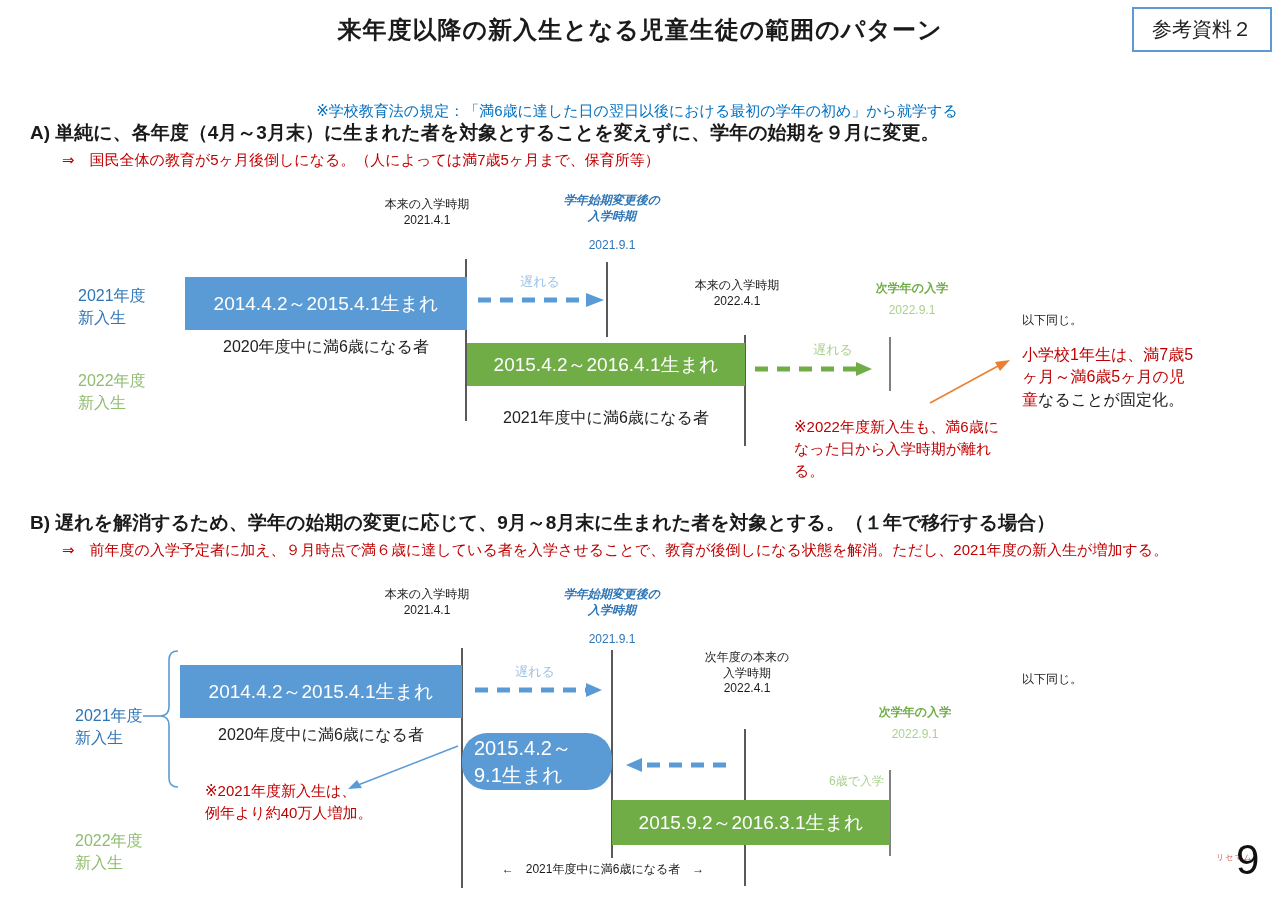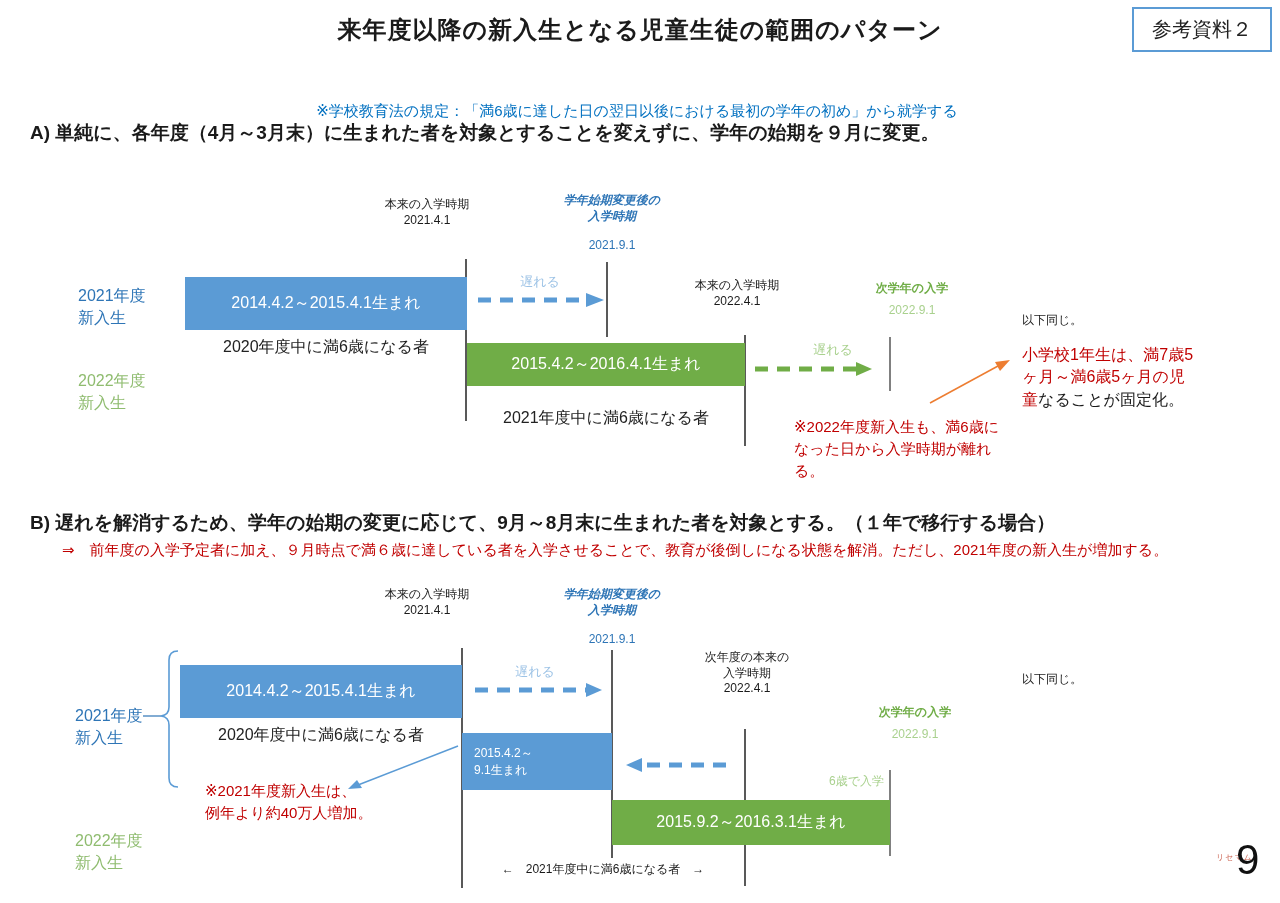--- a/index.html
+++ b/index.html
@@ -14,21 +14,21 @@
   .h-sec{font-size:19px;font-weight:bold;}
   .red{color:#C00000;}
   .rednote{font-size:15px;line-height:1.45;color:#C00000;}
   .lbl{font-size:12px;line-height:1.3;}
   .lbl-blue{color:#2E75B6;font-weight:bold;font-style:italic;}
   .lbl-blue-date{color:#2E75B6;}
   .lbl-green{color:#70AD47;font-weight:bold;}
   .lbl-lgreen{color:#A9D18E;}
   .row-blue{font-size:16px;line-height:1.35;color:#2E75B6;}
   .row-green{font-size:16px;line-height:1.35;color:#8FBC6F;}
-  .bar{display:flex;align-items:center;justify-content:center;color:#fff;font-size:16px;}
+  .bar{display:flex;align-items:center;justify-content:center;color:#fff;font-size:19px;}
   .bar-blue{background:#5B9BD5;}
   .bar-green{background:#70AD47;}
   .barsub{font-size:16px;color:#222;}
   .vline{position:absolute;width:2px;background:#595959;}
   .vline.gray{background:#808080;}
   .delay{font-size:13px;}
   .delay-blue{color:#9DC3E6;}
   .delay-green{color:#A9D18E;}
   .para{font-size:16px;line-height:1.4;}
   svg.overlay{position:absolute;left:0;top:0;pointer-events:none;}
@@ -39,20 +39,21 @@
 </head>
 <body>
 
 <div id="canvas">
 
   <div class="abs ctr title" style="left:640px;top:14px;">来年度以降の新入生となる児童生徒の範囲のパターン</div>
   <div class="abs ctr subtitle" style="left:637px;top:62px;margin-top:40px;">※学校教育法の規定：「満6歳に達した日の翌日以後における最初の学年の初め」から就学する</div>
   <div class="abs refbox" style="left:1132px;top:7px;">参考資料２</div>
 
   <div class="abs h-sec" style="left:30px;top:120px;">A) 単純に、各年度（4月～3月末）に生まれた者を対象とすることを変えずに、学年の始期を９月に変更。</div>
+  <div class="abs rednote" style="left:62px;top:149px;">⇒　国民全体の教育が5ヶ月後倒しになる。（人によっては満7歳5ヶ月まで、保育所等）</div>
 
   <div class="abs ctr lbl pre" style="left:427px;top:197px;">本来の入学時期
 2021.4.1</div>
   <div class="abs ctr lbl lbl-blue pre" style="left:612px;top:193px;">学年始期変更後の
 入学時期</div>
   <div class="abs ctr lbl lbl-blue-date" style="left:612px;top:238px;">2021.9.1</div>
   <div class="abs ctr lbl pre" style="left:737px;top:278px;">本来の入学時期
 2022.4.1</div>
   <div class="abs ctr lbl lbl-green" style="left:912px;top:281px;">次学年の入学</div>
   <div class="abs ctr lbl lbl-lgreen" style="left:912px;top:303px;">2022.9.1</div>
@@ -99,21 +100,21 @@
   <div class="abs row-green pre" style="left:75px;top:830px;">2022年度
 新入生</div>
 
   <div class="vline" style="left:461px;top:648px;height:240px;"></div>
   <div class="vline" style="left:611px;top:650px;height:208px;"></div>
   <div class="vline" style="left:744px;top:729px;height:157px;"></div>
   <div class="vline gray" style="left:889px;top:770px;height:86px;"></div>
 
   <div class="abs bar bar-blue" style="left:180px;top:665px;width:282px;height:53px;">2014.4.2～2015.4.1生まれ</div>
   <div class="abs ctr barsub" style="left:321px;top:725px;">2020年度中に満6歳になる者</div>
-  <div class="abs bar bar-blue pre" style="left:462px;top:733px;width:150px;height:57px;justify-content:flex-start;padding-left:12px;width:138px;font-size:12px;line-height:1.35;">2015.4.2～
+  <div class="abs bar bar-blue pre" style="left:462px;top:733px;width:150px;height:57px;justify-content:flex-start;padding-left:12px;width:138px;font-size:20px;line-height:1.35;border-radius:25px;">2015.4.2～
 9.1生まれ</div>
   <div class="abs bar bar-green" style="left:612px;top:800px;width:278px;height:45px;">2015.9.2～2016.3.1生まれ</div>
   <div class="abs lbl lbl-lgreen" style="left:884px;top:774px;transform:translateX(-100%);">6歳で入学</div>
   <div class="abs ctr lbl" style="left:603px;top:862px;">←　2021年度中に満6歳になる者　→</div>
 
   <div class="abs ctr delay delay-blue" style="left:535px;top:663px;">遅れる</div>
 
   <div class="abs rednote pre" style="left:205px;top:780px;">※2021年度新入生は、
 例年より約40万人増加。</div>
 

